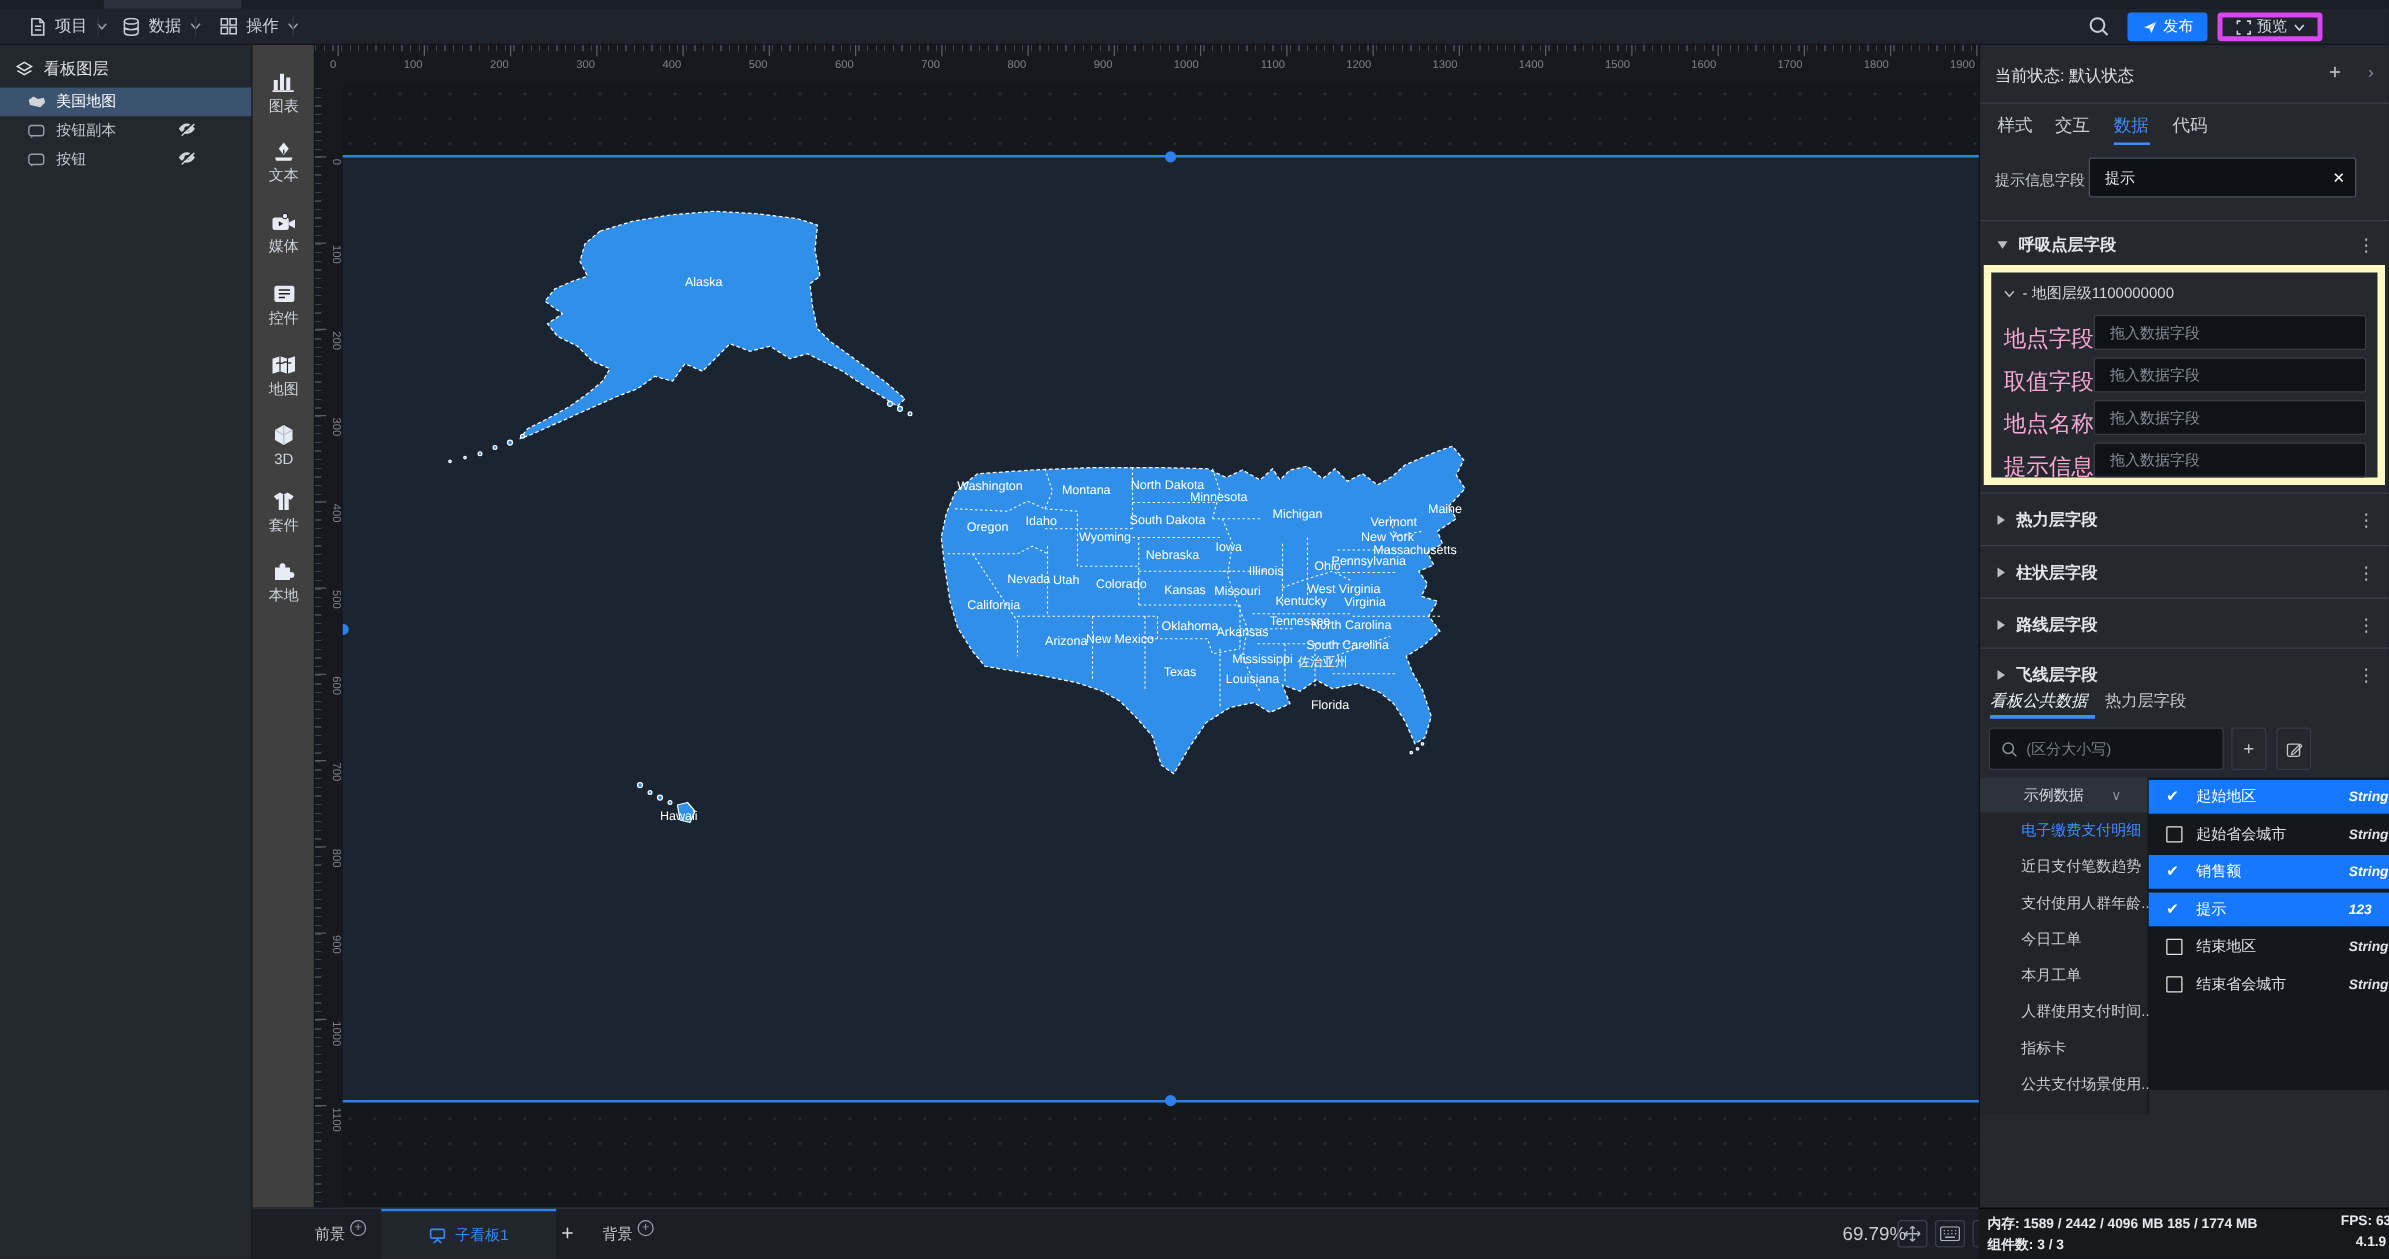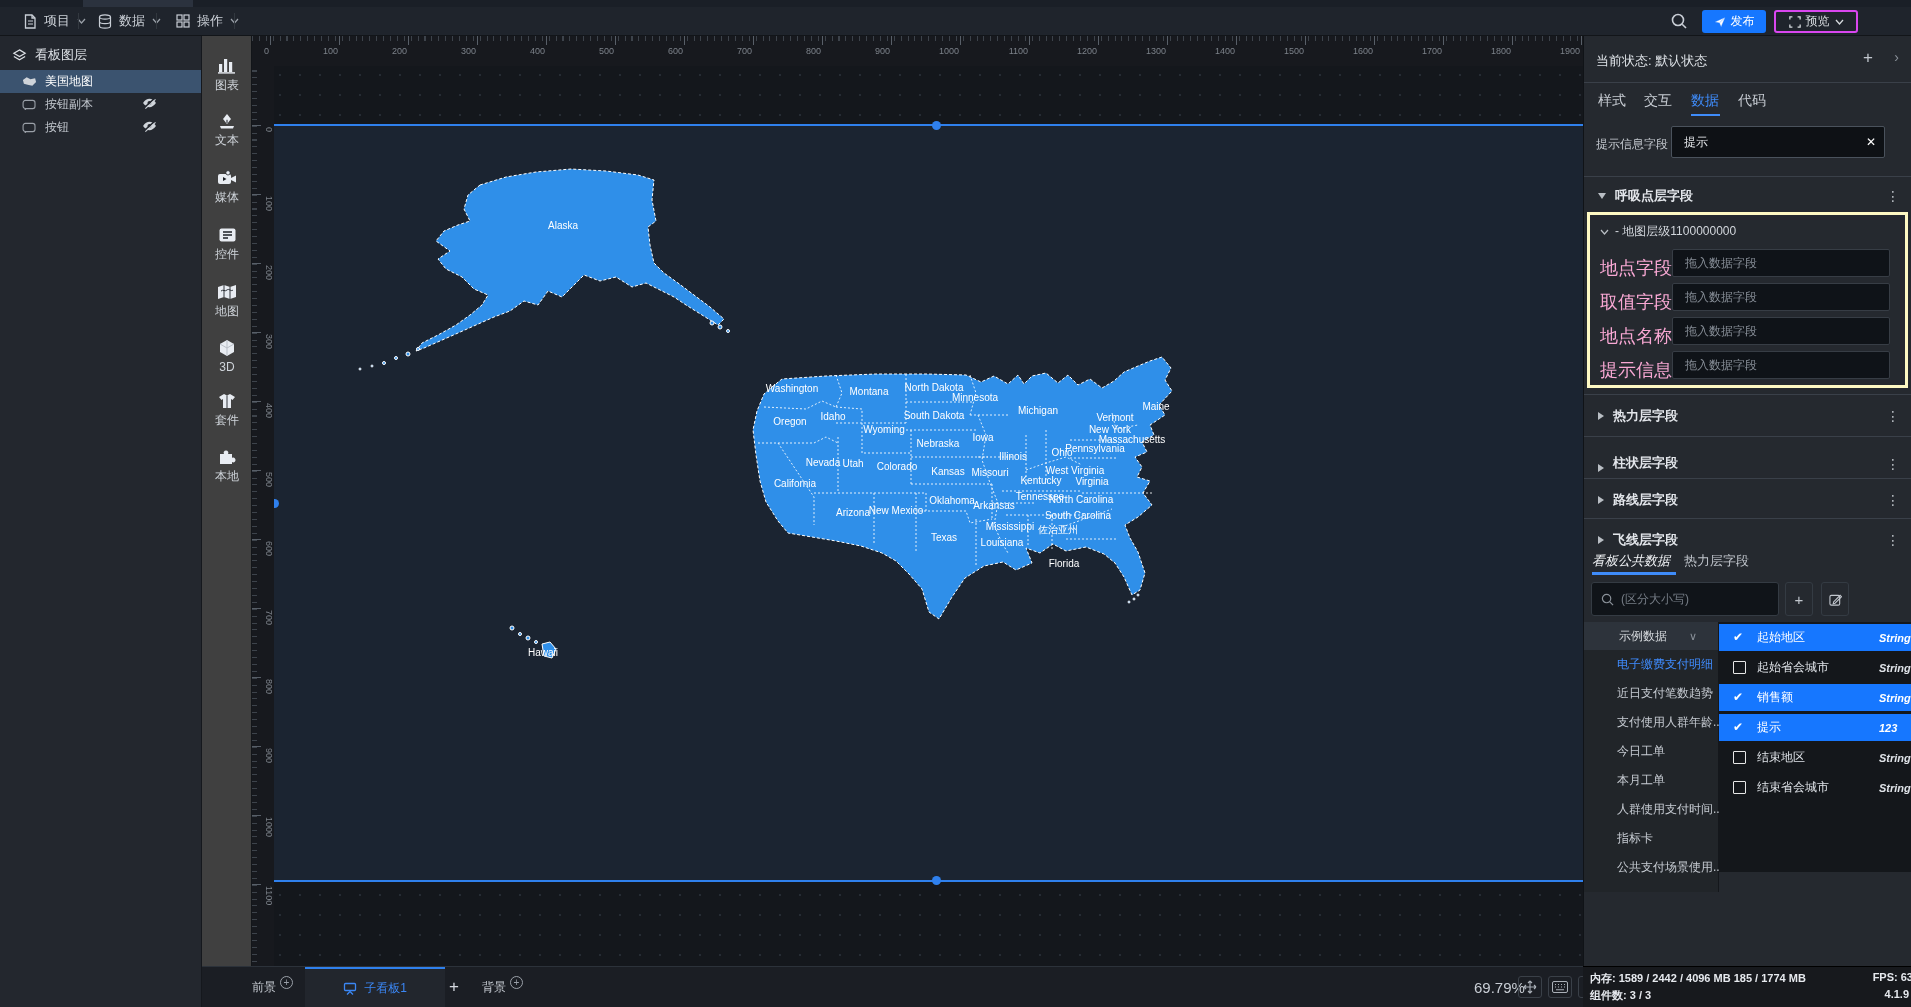--- a/index.html
+++ b/index.html
@@ -9,21 +9,21 @@
 
   
   #topstrip { left:0; top:0; width:1911px; height:7px; background:#1a1f27; }
   #topstrip .tabghost { left:83px; top:0; width:110px; height:7px; background:#2b323e; }
   #toolbar { left:0; top:7px; width:1911px; height:29px; background:#1f242c; border-bottom:1px solid #121519; }
   .menu-item { position:absolute; top:0; height:28px; display:flex; align-items:center; gap:7px;
     color:#ccd1d8; font-size:13px; padding:0 10px; cursor:default; }
   .menu-div { position:absolute; top:6px; width:1px; height:16px; background:#32383f; }
   #publish-btn { position:absolute; left:1702px; top:3px; width:64px; height:23px; background:#1677ff;
     border-radius:3px; color:#fff; font-size:12px; display:flex; align-items:center; justify-content:center; gap:5px; }
-  #preview-btn { position:absolute; left:1774px; top:3px; width:84px; height:23px; border:2px solid #d946ef;
+  #preview-btn { position:absolute; left:1774px; top:3px; width:84px; height:23px; border:4px solid #d946ef;
     border-radius:3px; color:#d6dade; font-size:12px; display:flex; align-items:center; justify-content:center; gap:5px; }
   #search-top { position:absolute; left:1670px; top:5px; width:22px; height:20px; }
 
   
   #layers-panel { left:0; top:36px; width:202px; height:971px; background:#23272e; border-right:1px solid #15181d; }
   #layers-header { display:flex; align-items:center; gap:8px; height:30px; padding-left:12px;
     color:#dde1e6; font-size:13px; margin-top:4px; }
   .layer-item { position:relative; display:flex; align-items:center; gap:8px; height:23px;
     padding-left:22px; font-size:12px; color:#c2c7ce; }
   .layer-item.selected { background:#3b536f; color:#ffffff; }
@@ -84,21 +84,21 @@
   .rp-tab-underline { position:absolute; top:78px; height:2px; background:#3f8cfa; }
   .fld-label { position:absolute; left:12px; font-size:12px; color:#c3c8cf; }
   .fld-input { position:absolute; left:87px; width:214px; height:32px; background:#0e1115; border:1px solid #4a525c;
     border-radius:2px; color:#e4e7ea; font-size:12px; padding:0 24px 0 12px; display:flex; align-items:center; }
   .fld-input .clear { position:absolute; right:8px; top:8px; color:#fff; font-size:12px; }
   .sec-header { position:absolute; left:0; width:328px; height:28px; display:flex; align-items:center; gap:9px;
     padding-left:14px; font-size:13px; font-weight:bold; color:#e2e5ea; }
   .sec-header .kebab { position:absolute; right:12px; font-weight:normal; color:#b9bec4; font-size:14px; letter-spacing:0; }
   .caret-d { width:0; height:0; border-left:4px solid transparent; border-right:4px solid transparent; border-top:6px solid #b9bec4; }
   .caret-r { width:0; height:0; border-top:4px solid transparent; border-bottom:4px solid transparent; border-left:6px solid #b9bec4; }
-  #group-box { position:absolute; left:3px; top:176px; width:321px; height:176px; border:3px solid #fef9c3; }
+  #group-box { position:absolute; left:3px; top:176px; width:321px; height:176px; border:6px solid #fef9c3; }
   #group-title { position:absolute; left:10px; top:8px; font-size:12px; color:#d2d6dc; display:flex; gap:6px; align-items:center; }
   .drop-row-label { position:absolute; left:10px; font-size:18px; color:#f9a8d4; }
   .drop-box { position:absolute; left:82px; width:218px; height:28px; background:#0f1318; border:1px solid #373d45;
     border-radius:2px; color:#878e97; font-size:12px; display:flex; align-items:center; padding-left:12px; }
   .dtab { position:absolute; top:516px; font-size:13px; color:#c0c5cc; }
   .dtab.active { color:#f2f4f7; }
   #dtab-underline { position:absolute; left:8px; top:536px; width:84px; height:3px; background:#3f8cfa; }
   #rp-search { position:absolute; left:7px; top:546px; width:188px; height:34px; background:#101419;
     border:1px solid #343b43; border-radius:3px; display:flex; align-items:center; gap:7px; padding-left:9px; }
   #rp-search input { background:transparent; border:none; outline:none; color:#aab0b8; font-size:12px; width:140px; }
@@ -601,21 +601,21 @@
         <div class="drop-box" style="top: 136px;">拖入数据字段</div>
       </div>
   </div>
 
   <div id="collapsed-sections">
       <div class="sec-header" style="top: 366px;">
         <span class="caret-r"></span>
         <span>热力层字段</span>
         <span class="kebab">⋮</span>
       </div>
-      <div class="sec-header" style="top: 408px; align-items: flex-end;">
+      <div class="sec-header" style="top: 408px;">
         <span class="caret-r"></span>
         <span>柱状层字段</span>
         <span class="kebab">⋮</span>
       </div>
       <div class="rp-div" style="top: 400px;"></div>
       <div class="sec-header" style="top: 450px;">
         <span class="caret-r"></span>
         <span>路线层字段</span>
         <span class="kebab">⋮</span>
       </div>

